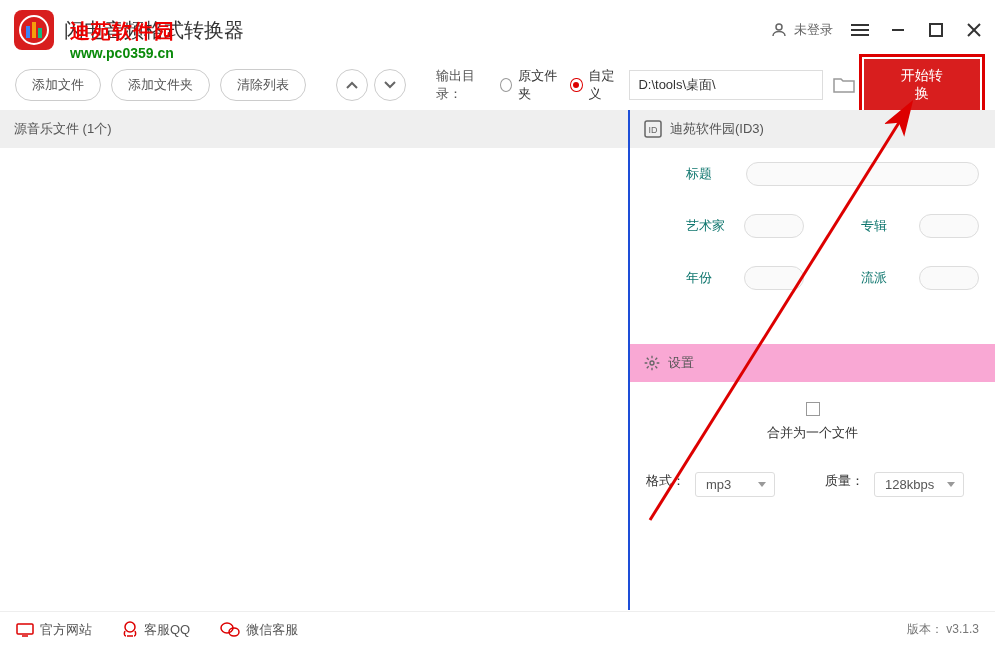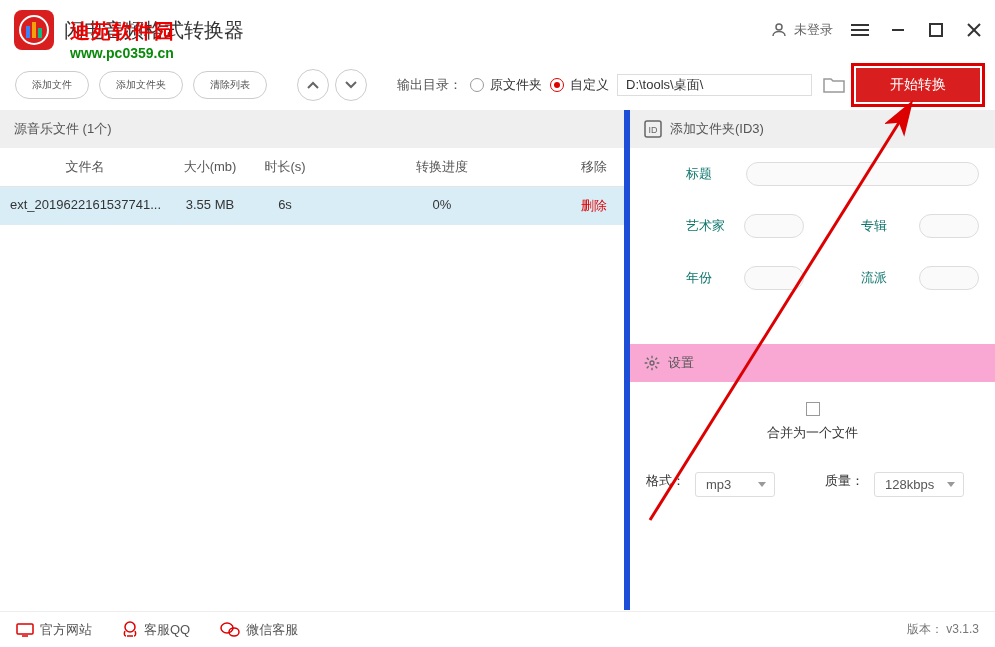--- a/index.html
+++ b/index.html
@@ -15,36 +15,36 @@
 .win-ctrl { display: flex; align-items: center; gap: 20px; }
 .win-btn { width: 18px; height: 18px; display: flex; align-items: center; justify-content: center; cursor: pointer; }
 
 
 .watermark { position: absolute; top: 18px; left: 70px; font-family: Arial; pointer-events: none; }
 .watermark .line1 { color: #e00; font-size: 20px; font-weight: bold; letter-spacing: 1px; }
 .watermark .line2 { color: #0a8a0a; font-size: 14px; font-weight: bold; }
 
 
 .toolbar { height: 50px; display: flex; align-items: center; padding: 0 15px; gap: 10px; }
-.btn { border: 1px solid #ccc; background: #fff; border-radius: 16px; padding: 6px 16px; font-size: 10px; color: #555; cursor: pointer; }
+.btn { border: 1px solid #ccc; background: #fff; border-radius: 16px; padding: 6px 16px; font-size: 13px; color: #555; cursor: pointer; }
 .arrow-btns { display: flex; gap: 6px; margin-left: 20px; }
 .arrow-btn { width: 32px; height: 32px; border: 1px solid #ccc; border-radius: 16px; background: #fff; display: flex; align-items: center; justify-content: center; cursor: pointer; }
 .output-area { display: flex; align-items: center; gap: 8px; margin-left: 20px; flex: 1; }
 .output-label { color: #555; }
 .radio-group { display: flex; align-items: center; gap: 6px; }
 .radio { width: 14px; height: 14px; border: 1px solid #999; border-radius: 50%; display: inline-flex; align-items: center; justify-content: center; }
 .radio.checked { border-color: #d00; }
 .radio.checked::after { content: ""; width: 6px; height: 6px; background: #d00; border-radius: 50%; }
-.path-input { flex: 1; border: 1px solid #ddd; padding: 5px 8px; font-size: 13px; color: #333; background: #fff; height: 22px; }
+.path-input { flex: 1; border: 1px solid #ddd; padding: 5px 8px; font-size: 13px; color: #333; background: #fff; height: 30px; }
 .folder-btn { width: 28px; display: flex; align-items: center; justify-content: center; cursor: pointer; color: #888; }
 .start-btn { background: #d81e1e; color: #fff; border: none; padding: 8px 34px; font-size: 14px; cursor: pointer; outline: 3px solid #d00; outline-offset: 2px; }
 
 
 .main { display: flex; height: 500px; }
-.left-panel { width: 630px; border-right: 6px solid #1d4ed8; }
+.left-panel { width: 630px; border-right: 2px solid #1d4ed8; }
 .right-panel { flex: 1; }
 
 .section-header { background: #efefef; padding: 10px 14px; font-size: 13px; color: #555; display: flex; align-items: center; gap: 8px; }
 
 .table { width: 100%; }
 .table-header { display: flex; border-bottom: 1px solid #e5e5e5; background: #fff; }
 .table-header > div { padding: 10px 6px; text-align: center; color: #555; font-size: 13px; }
 .col-name { width: 170px; }
 .col-size { width: 80px; }
 .col-duration { width: 70px; }
@@ -165,44 +165,28 @@
           <path d="M1 3h7l2 2h11v11H1z" fill="none" stroke="#999" stroke-width="1.5"></path>
         </svg>
     </div>
     <button class="start-btn">开始转换</button>
   </div>
 </div>
 
 <div class="main">
   <div class="left-panel">
     <div class="section-header">源音乐文件 (1个)</div>
-    <div class="table">
-      <div class="table-header">
-        <div class="col-name">文件名</div>
-        <div class="col-size">大小(mb)</div>
-        <div class="col-duration">时长(s)</div>
-        <div class="col-progress">转换进度</div>
-        <div class="col-remove">移除</div>
-      </div>
-      <div class="table-row">
-        <div class="col-name">ext_2019622161537741...</div>
-        <div class="col-size">3.55 MB</div>
-        <div class="col-duration">6s</div>
-        <div class="col-progress">0%</div>
-        <div class="col-remove"><span class="delete-link">删除</span></div>
-      </div>
-    </div>
   </div>
   <div class="right-panel">
     <div class="section-header">
       <svg width="18" height="18" viewBox="0 0 18 18">
           <rect x="1" y="1" width="16" height="16" rx="2" fill="none" stroke="#666" stroke-width="1.5"></rect>
           <text x="9" y="13" text-anchor="middle" font-size="9" fill="#666">ID</text>
         </svg>
-      <span>添加文件夹(ID3)</span>
+      <span>迪苑软件园(ID3)</span>
     </div>
     <div class="info-row">
       <span class="info-label">标题</span>
       <div class="info-field"></div>
     </div>
     <div class="info-row double">
       <div class="half">
         <span class="info-label">艺术家</span>
         <div class="info-field"></div>
       </div>

